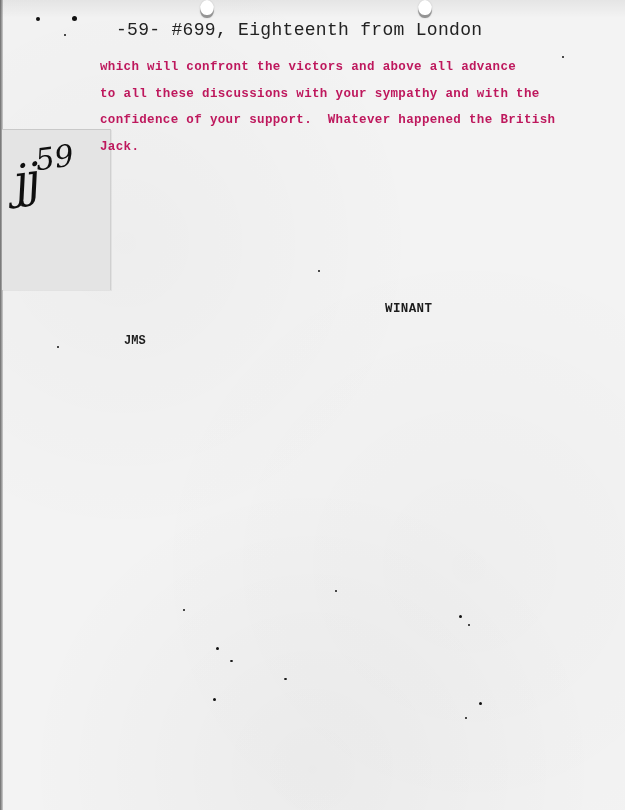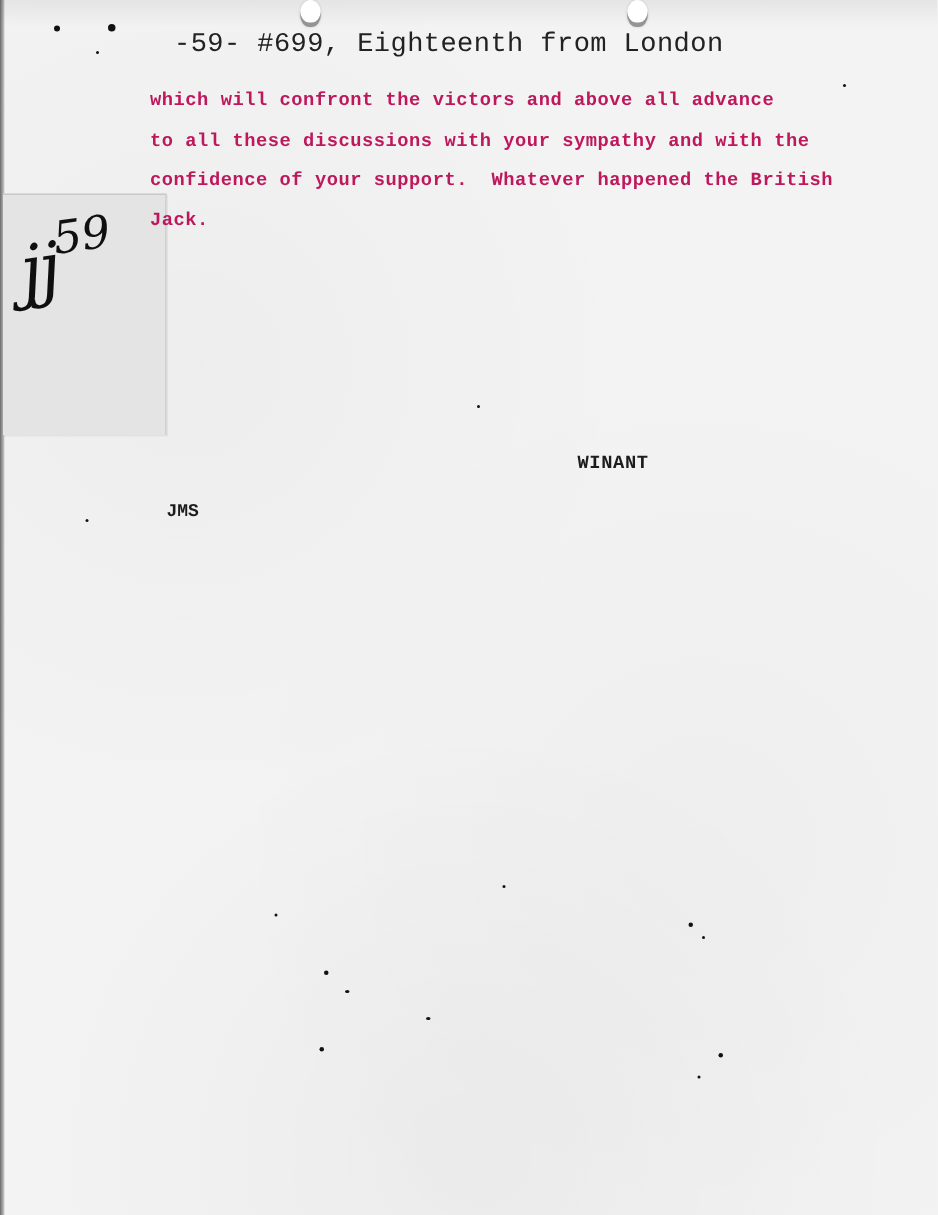--- a/index.html
+++ b/index.html
@@ -70,21 +70,21 @@
       position: absolute;
       left: 350px; top: 302px;
       font-size: 12.5px;
       font-weight: bold;
       letter-spacing: 0.4px;
       color: #1c1c1c;
       margin-left: 35px;
     }
     .initials {
       position: absolute;
-      left: 111px; top: 334px;
+      left: 124px; top: 334px;
       font-size: 12px;
       font-weight: bold;
       color: #1c1c1c;
     }
     .note-card {
       position: absolute;
       left: 2px; top: 129px;
       width: 108px; height: 160px;
       background: #e4e4e4;
       border-top: 1px solid #c9c9c9;

